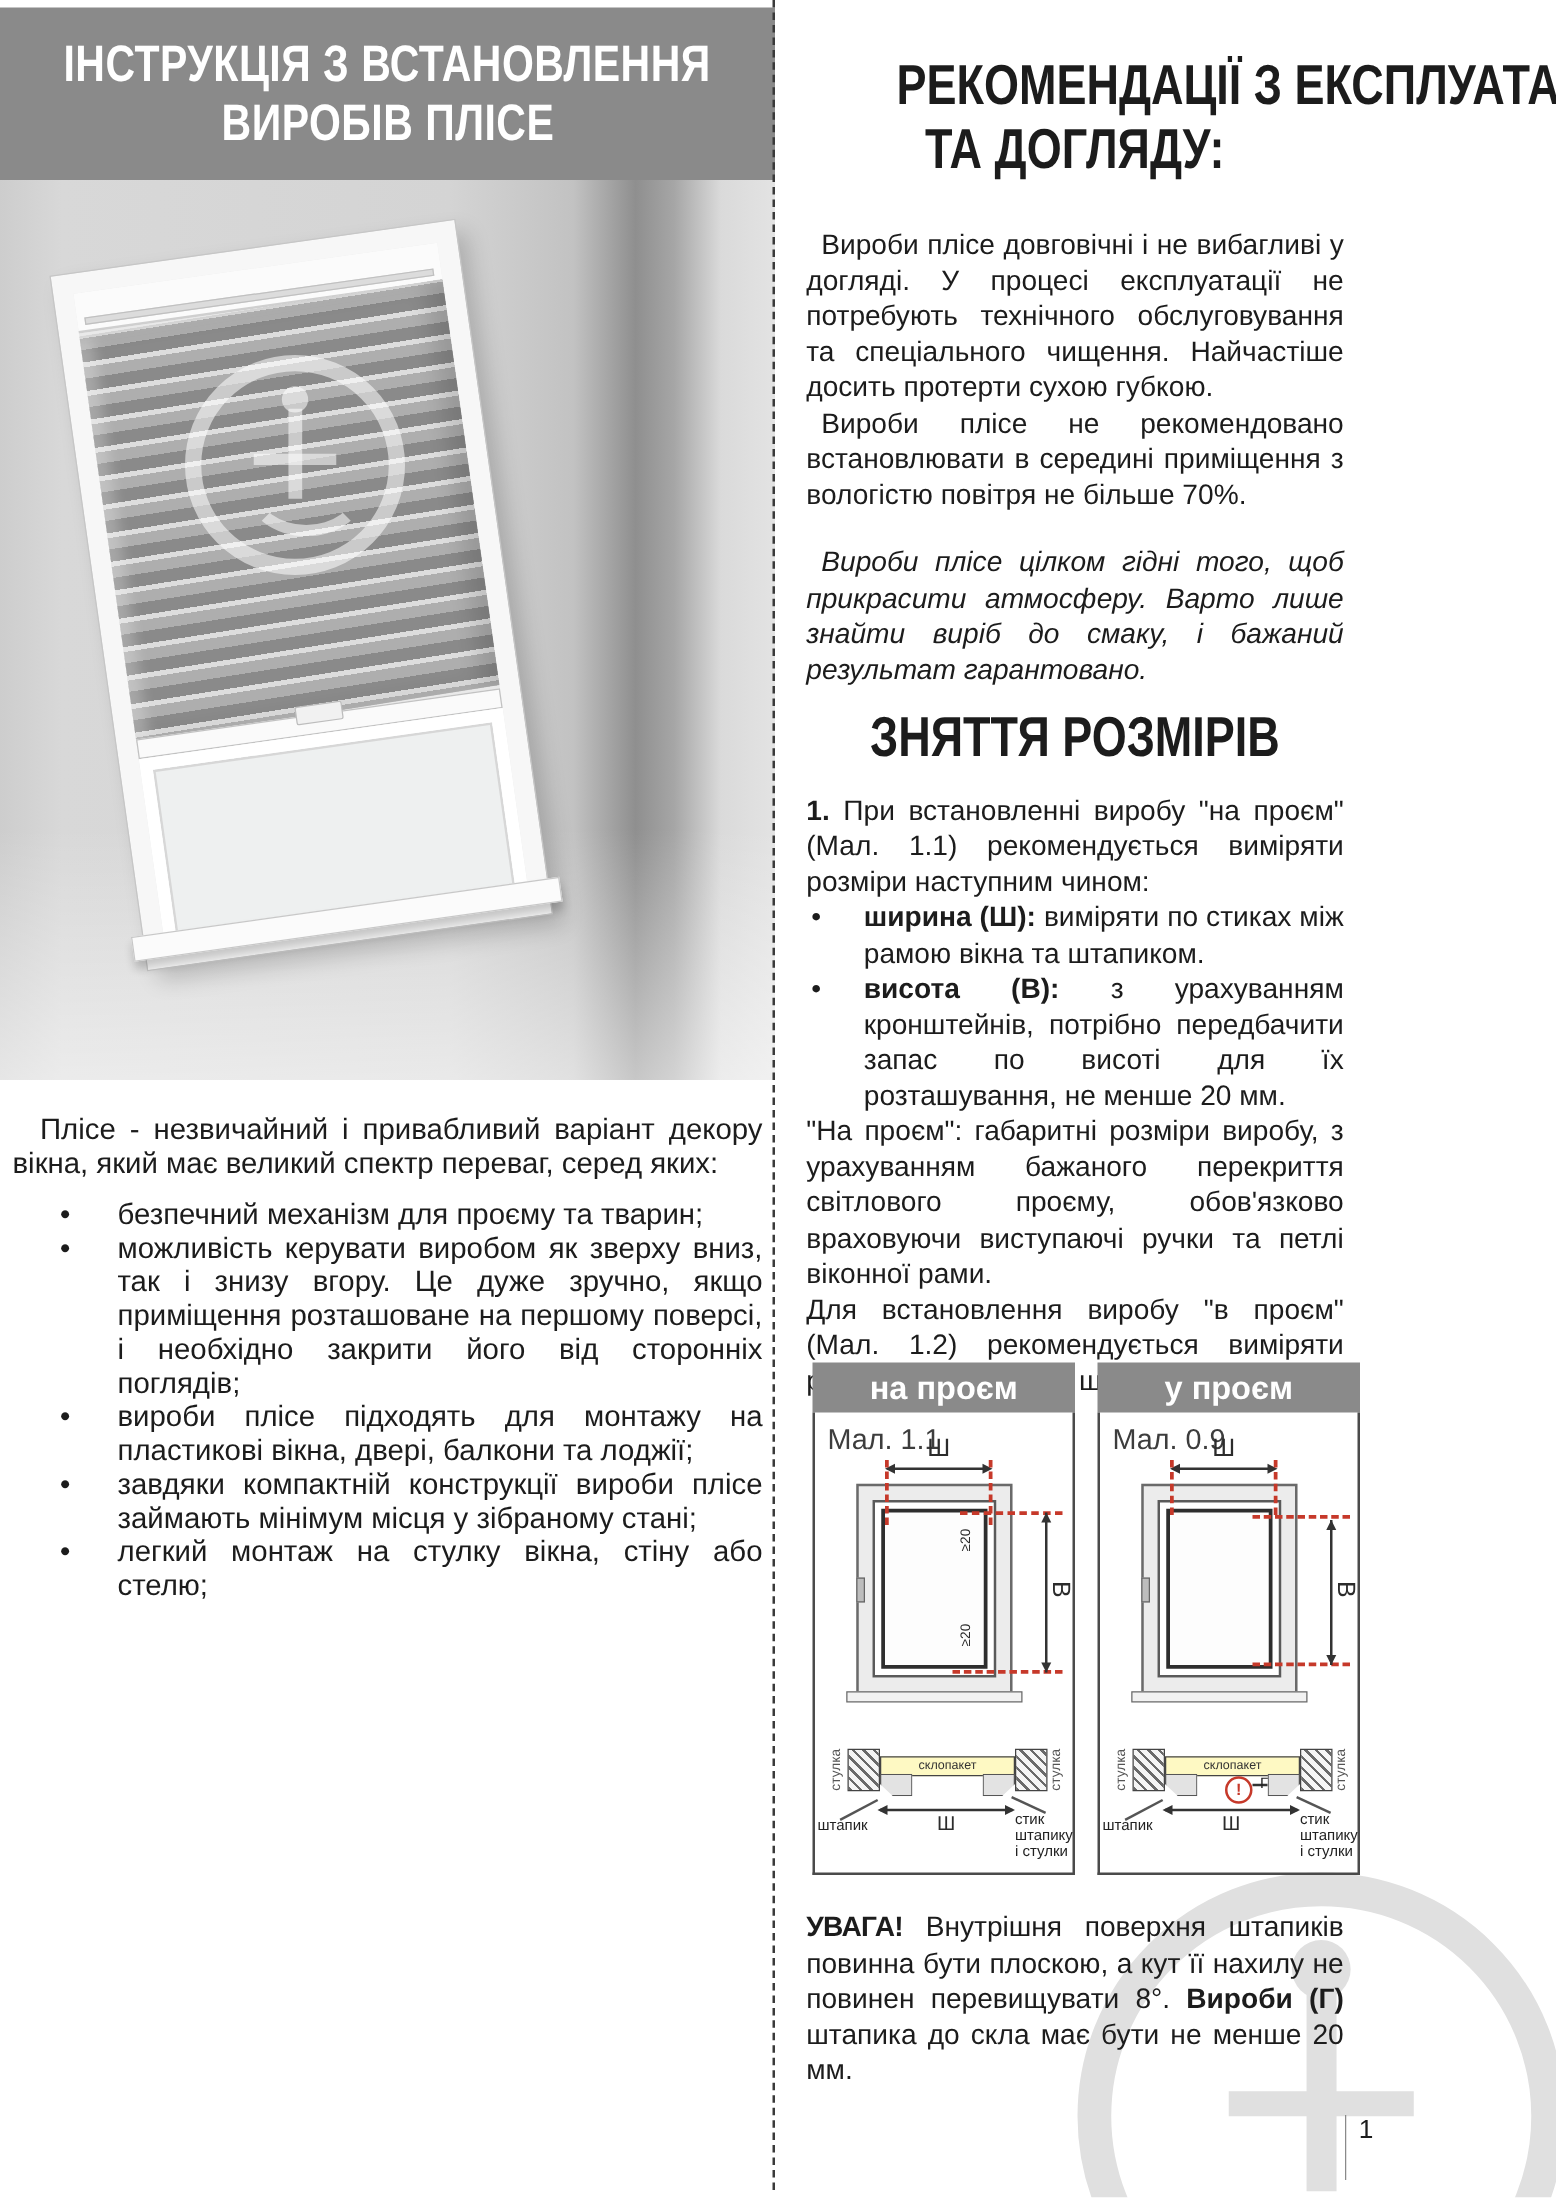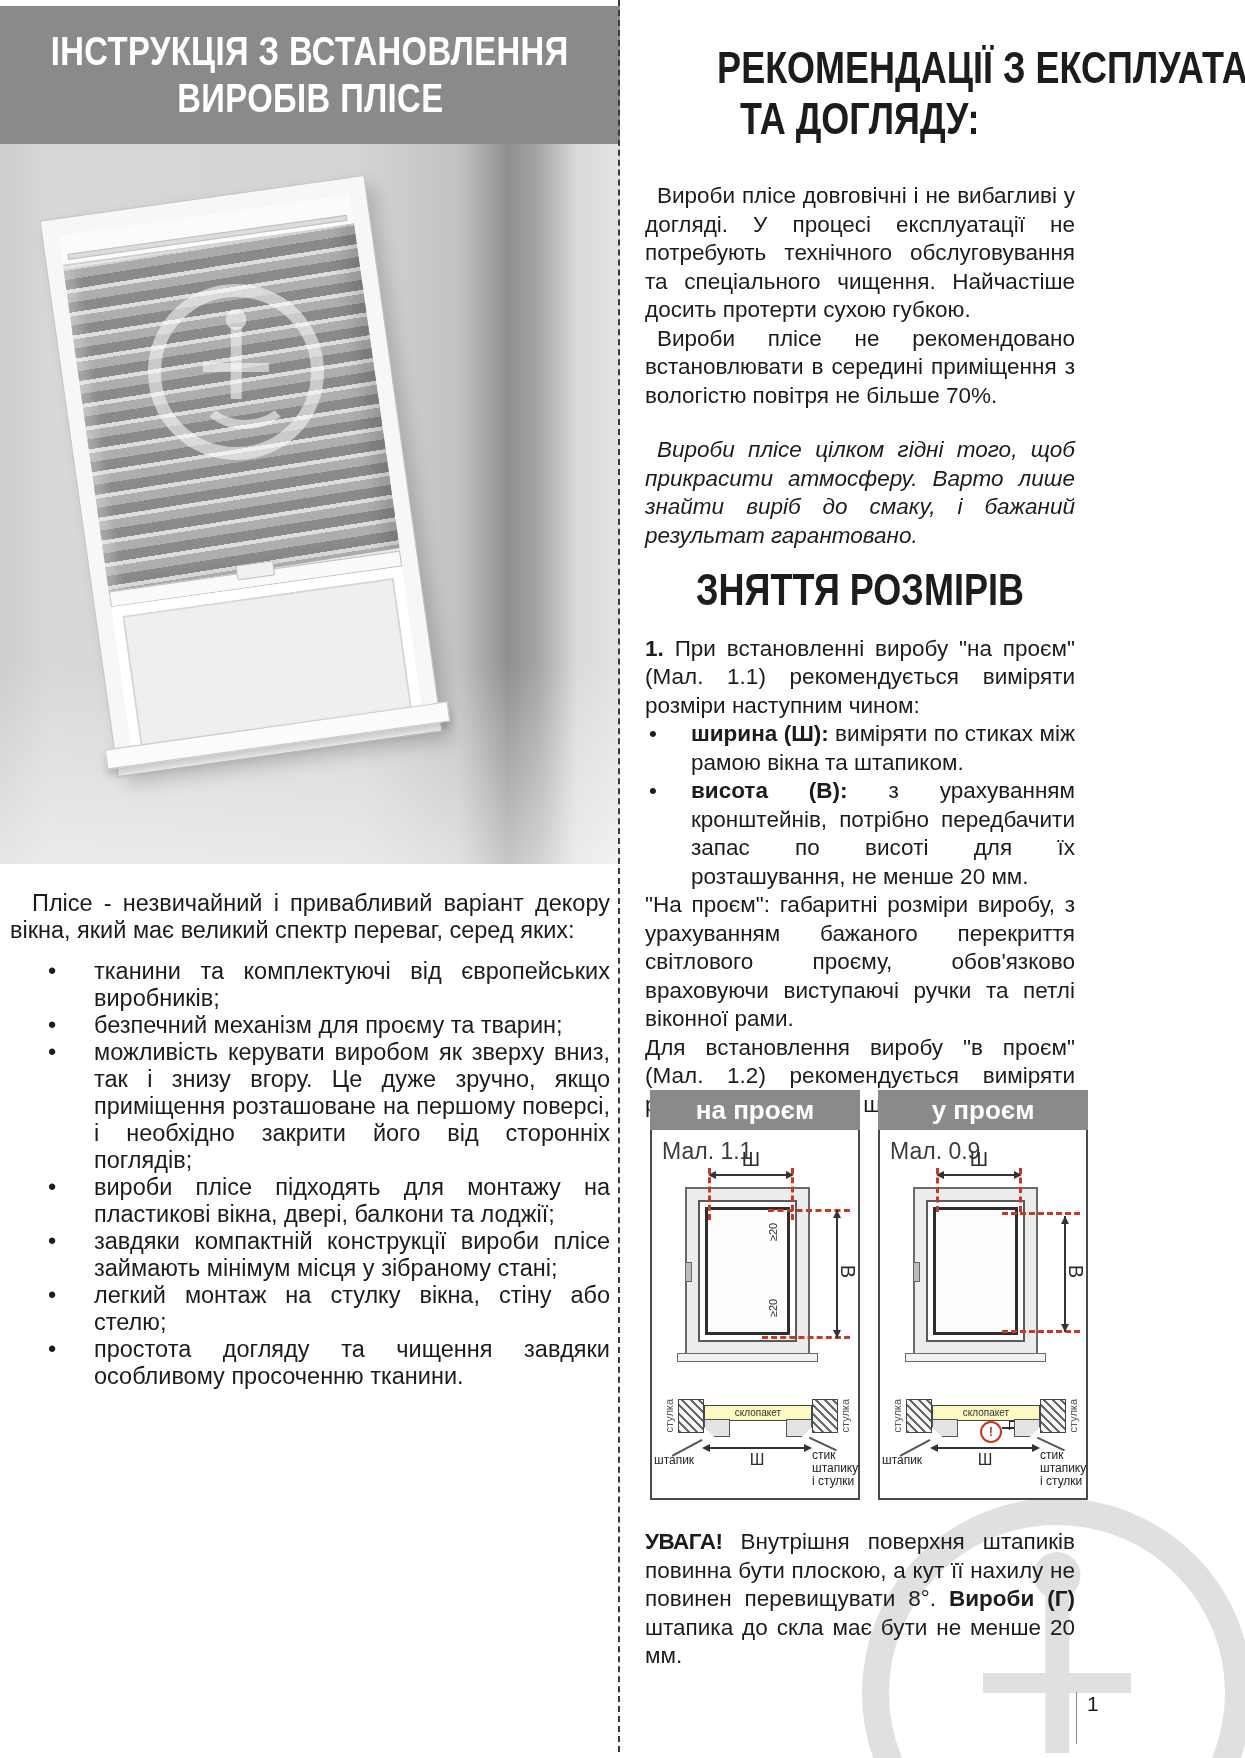--- a/index.html
+++ b/index.html
@@ -150,27 +150,25 @@
         <div class="wm-stem"></div>
         <div class="wm-bar"></div>
         <div class="wm-arc"></div>
       </div>
     </div>
 
 
     <div class="left-body">
       <p class="left-intro">Плісе - незвичайний і привабливий варіант декору вікна, який має великий спектр переваг, серед яких:</p>
       <ul class="left-list">
-        <li>тканини та комплектуючі від європейських виробників;</li>
         <li>безпечний механізм для проєму та тварин;</li>
         <li>можливість керувати виробом як зверху вниз, так і знизу вгору. Це дуже зручно, якщо приміщення розташоване на першому поверсі, і необхідно закрити його від сторонніх поглядів;</li>
         <li>вироби плісе підходять для монтажу на пластикові вікна, двері, балкони та лоджії;</li>
         <li>завдяки компактній конструкції вироби плісе займають мінімум місця у зібраному стані;</li>
         <li>легкий монтаж на стулку вікна, стіну або стелю;</li>
-        <li>простота догляду та чищення завдяки особливому просоченню тканини.</li>
       </ul>
     </div>
   </div>
 
   <div class="divider"></div>
 
   <div class="right-col right-body">
     <div class="care-h">
       <span class="condensed">РЕКОМЕНДАЦІЇ З ЕКСПЛУАТАЦІЇ</span><br>
       <span class="condensed">ТА ДОГЛЯДУ:</span>

